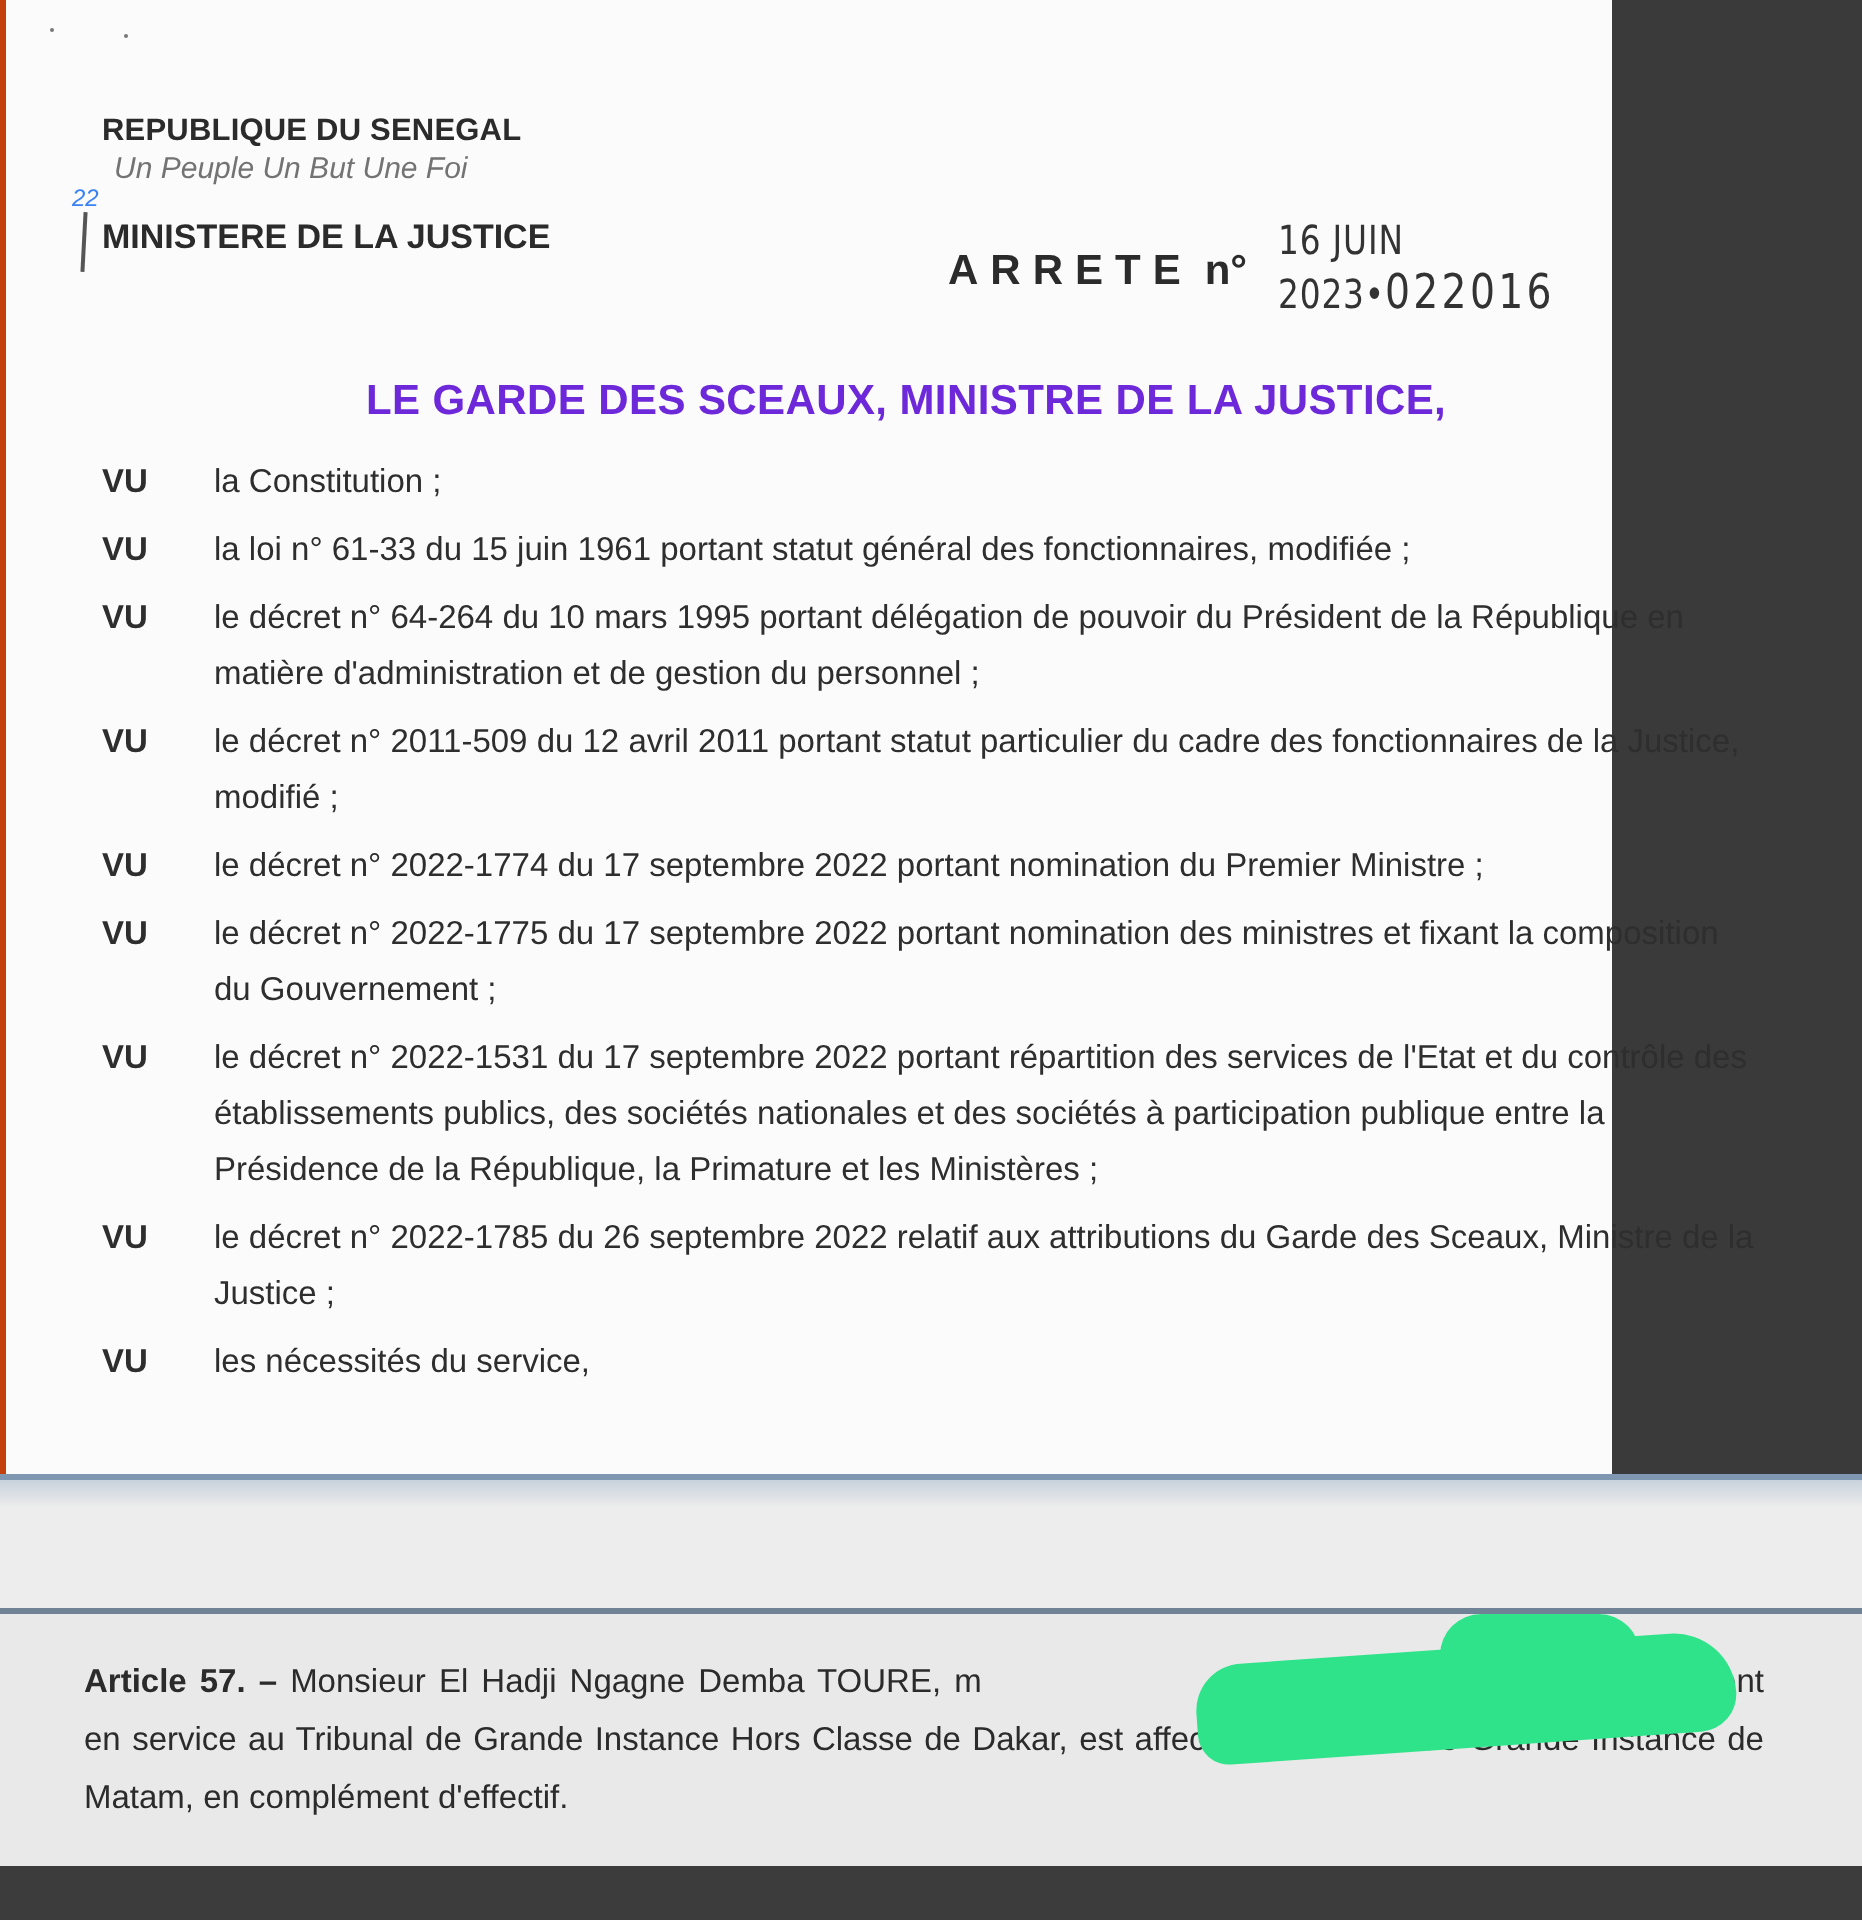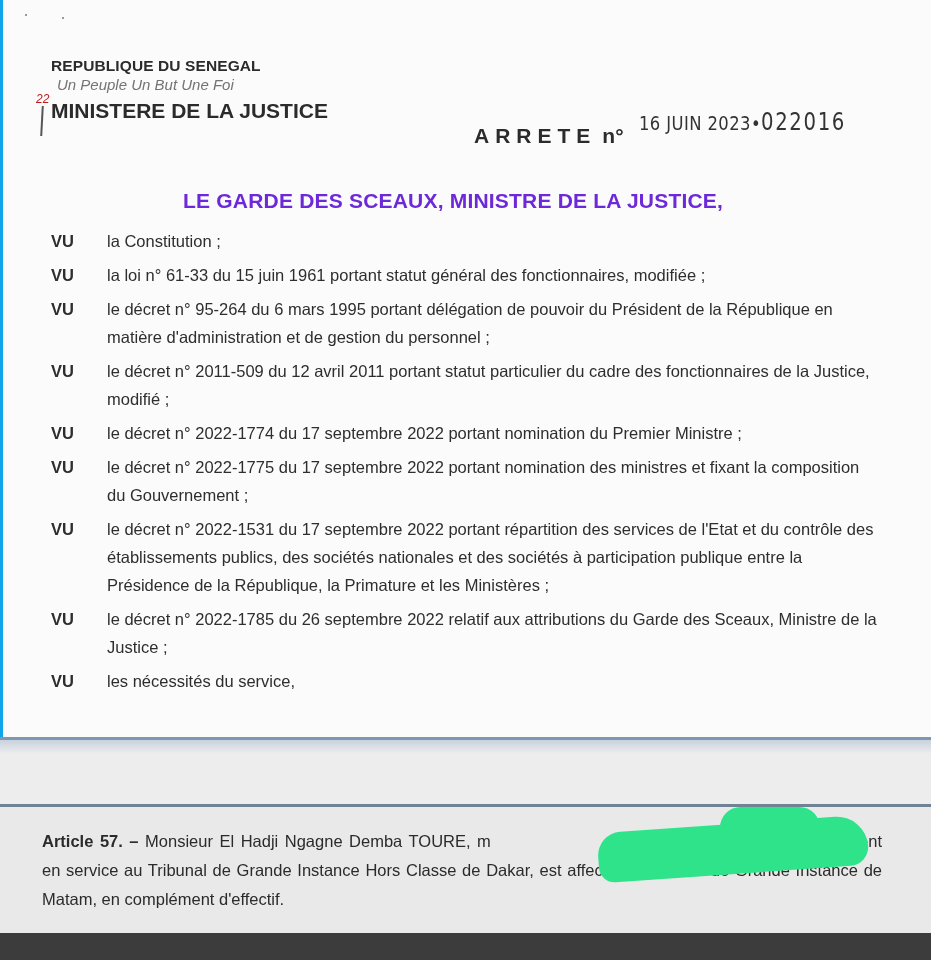--- a/index.html
+++ b/index.html
@@ -2,31 +2,31 @@
 <html><head>
 <meta charset="utf-8">
 <style>
   html, body { margin: 0; padding: 0; }
   body {
     width: 931px; height: 960px; overflow: hidden; position: relative;
     background: #3a3a3a;
     font-family: "Liberation Sans", sans-serif;
   }
   .page-top {
-    position: absolute; left: 0; top: 0; width: 931px; height: 737px;
+    position: absolute; left: 0; top: 0; width: 806px; height: 737px;
     background: #fbfbfb;
-    border-left: 3px solid #0ea5e9;
+    border-left: 3px solid #c2410c;
     box-sizing: border-box;
   }
   .speck { position: absolute; width: 2px; height: 2px; background: #777; border-radius: 1px; }
   .header-block { position: absolute; left: 48px; top: 57px; color: #2b2b2b; }
   .hdr-rep { font-weight: bold; font-size: 15.5px; letter-spacing: 0.1px; }
   .hdr-motto { font-style: italic; font-size: 15px; margin-left: 6px; margin-top: 1px; color: #737373; }
-  .hdr-min { font-weight: bold; font-size: 21px; margin-top: 6px; }
-  .initials { position: absolute; left: 33px; top: 92px; font-size: 12px; color: #b91c1c; font-style: italic; }
+  .hdr-min { font-weight: bold; font-size: 17px; margin-top: 16px; }
+  .initials { position: absolute; left: 33px; top: 92px; font-size: 12px; color: #3b82f6; font-style: italic; }
   .initials-stroke { position: absolute; left: 38px; top: 106px; width: 2px; height: 30px; background: #555; transform: rotate(3deg); }
 
   .arrete-title {
     position: absolute; left: 427px; top: 124px;
     font-weight: bold; font-size: 21px; letter-spacing: 6px; color: #2b2b2b; margin-left: 44px;
   }
   .arrete-title .no { letter-spacing: 0; margin-left: 6px; }
   .stamp {
     position: absolute; left: 636px; top: 108px;
     font-family: "DejaVu Sans", sans-serif; font-size: 20px; color: #333;
@@ -111,21 +111,21 @@
     <div class="vu-row" style="margin-bottom:6px;">
       <span class="vu-label">VU</span>
       <span class="vu-text">la Constitution ;</span>
     </div>
     <div class="vu-row" style="margin-bottom:6px;">
       <span class="vu-label">VU</span>
       <span class="vu-text">la loi n° 61-33 du 15 juin 1961 portant statut général des fonctionnaires, modifiée ;</span>
     </div>
     <div class="vu-row" style="margin-bottom:6px;">
       <span class="vu-label">VU</span>
-      <span class="vu-text">le décret n° 95-264 du 6 mars 1995 portant délégation de pouvoir du Président de la République en matière d'administration et de gestion du personnel ;</span>
+      <span class="vu-text">le décret n° 64-264 du 10 mars 1995 portant délégation de pouvoir du Président de la République en matière d'administration et de gestion du personnel ;</span>
     </div>
     <div class="vu-row" style="margin-bottom:6px;">
       <span class="vu-label">VU</span>
       <span class="vu-text">le décret n° 2011-509 du 12 avril 2011 portant statut particulier du cadre des fonctionnaires de la Justice, modifié ;</span>
     </div>
     <div class="vu-row" style="margin-bottom:6px;">
       <span class="vu-label">VU</span>
       <span class="vu-text">le décret n° 2022-1774 du 17 septembre 2022 portant nomination du Premier Ministre ;</span>
     </div>
     <div class="vu-row" style="margin-bottom:6px;">

